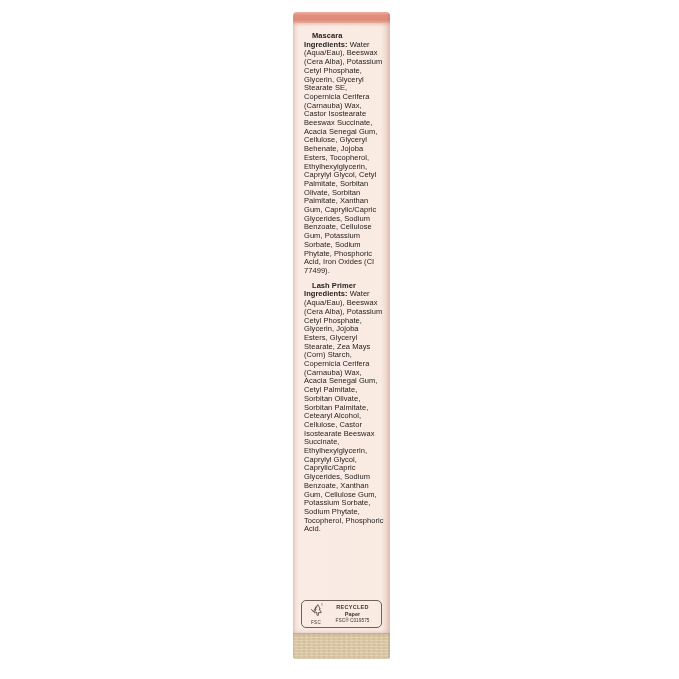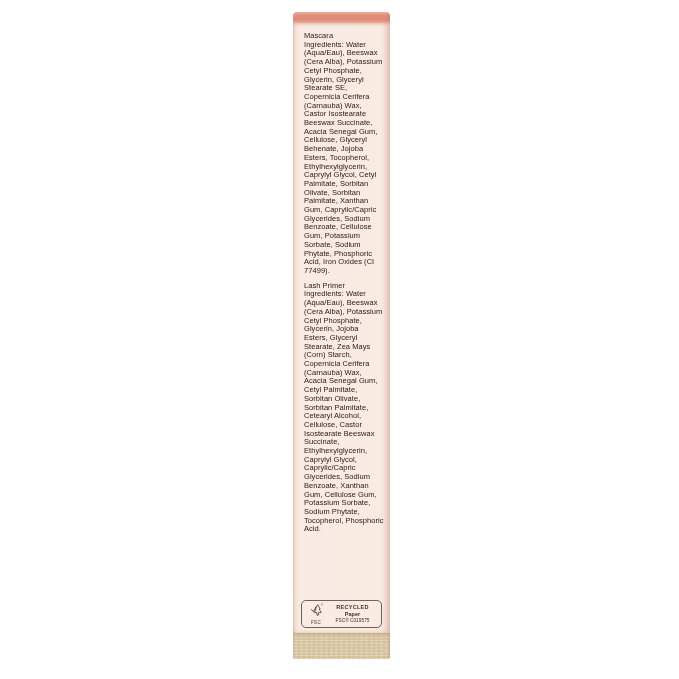--- a/index.html
+++ b/index.html
@@ -40,22 +40,23 @@
     right: 6px;
     bottom: 42px;
     overflow: hidden;
     color: #262220;
     font-size: 7.5px;
     line-height: 8.7px;
     letter-spacing: 0.05px;
   }
   .ingredients-section { margin-bottom: 6px; }
   .ingredients-section strong {
-    font-weight: normal;
+    font-weight: bold;
     white-space: pre-line;
+    margin-left: 8px;
   }
   .fsc-label {
     position: absolute;
     left: 8px;
     bottom: 5px;
     width: 81px;
     height: 28px;
     border: 1px solid #6b6258;
     border-radius: 5px;
     display: flex;

